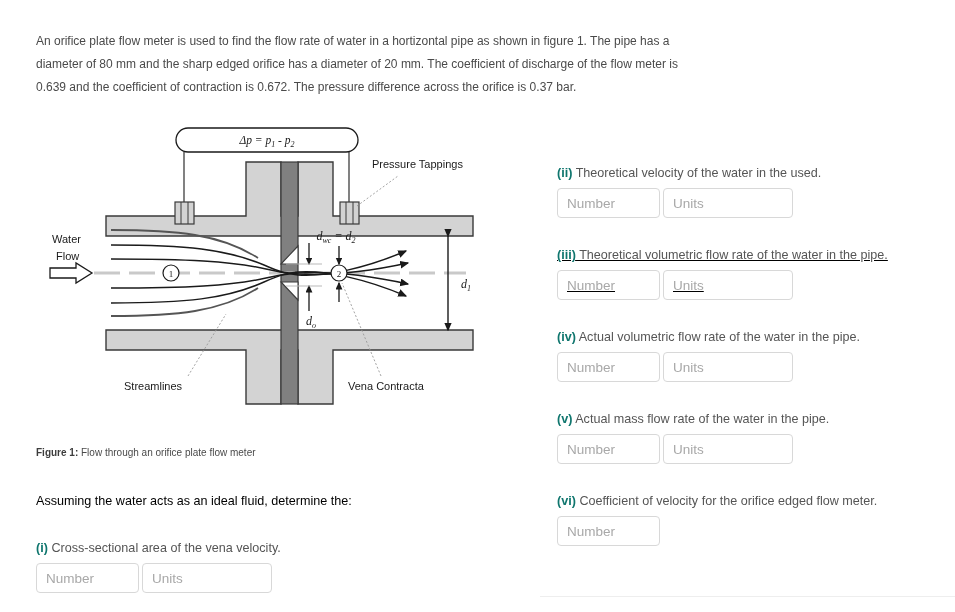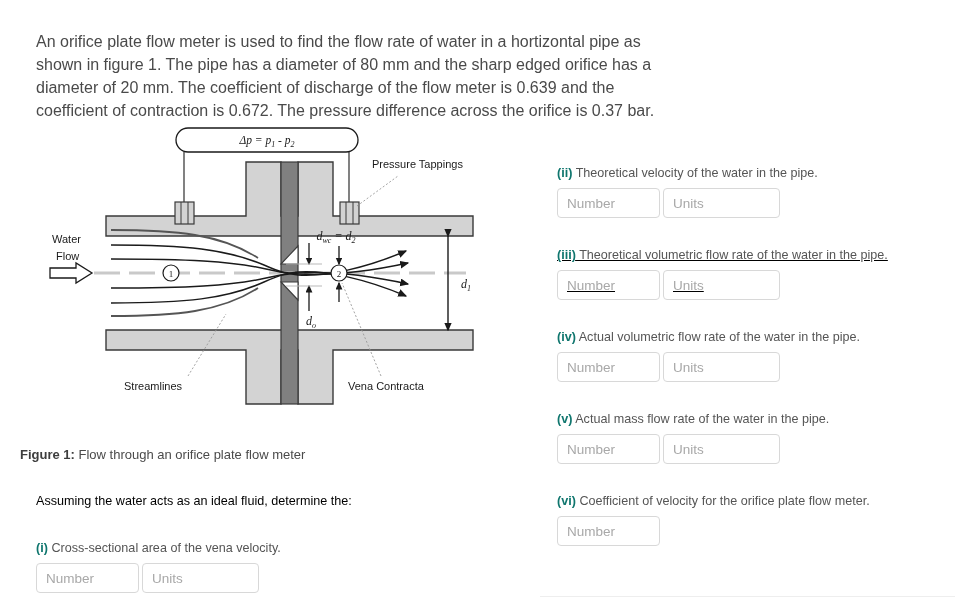--- a/index.html
+++ b/index.html
@@ -14,43 +14,43 @@
     width: 955px; height: 612px;
     overflow: hidden;
     background: #fff;
   }
 
   
   .statement {
     position: absolute;
     left: 36px; top: 30px;
     width: 648px;
-    font-size: 16px;
+    font-size: 12px;
     line-height: 23px;
     color: #4a4a4a;
   }
 
   
   .left-col {
     position: absolute;
     left: 36px; top: 118px;
     width: 500px;
   }
 
   .figure-wrap {
     position: relative;
     width: 500px;
     height: 295px;
   }
   .figure-wrap svg { display: block; }
 
   .fig-caption {
     position: absolute;
-    left: 20px; top: 447px;
-    font-size: 13px;
+    left: 36px; top: 447px;
+    font-size: 10px;
     color: #4a4a4a;
   }
   .fig-caption b { color: #3d3d3d; }
 
   .assume-line {
     position: absolute;
     left: 36px; top: 494px;
     font-size: 12.6px;
     color: #000000;
   }
@@ -72,21 +72,21 @@
     border-radius: 4px;
     background: #fff;
     font-family: "Liberation Sans", sans-serif;
     font-size: 13.5px;
     color: #a16207;
     padding: 0 9px;
     outline: none;
   }
   input.fld::placeholder { color: #a8a8a8; opacity: 1; }
   input.num { width: 103px; }
-  input.unit { width: 117px; }
+  input.unit { width: 130px; }
 
   
   #q-i   { left: 36px;  top: 541px; }
   #q-ii  { left: 557px; top: 166px; }
   #q-iii { left: 557px; top: 248px; text-decoration: underline; }
   #q-iv  { left: 557px; top: 330px; }
   #q-v   { left: 557px; top: 412px; }
   #q-vi  { left: 557px; top: 494px; }
 
   .footer-rule {
@@ -210,21 +210,21 @@
       <b>(i)</b><span> Cross-sectional area of the vena velocity.</span>
     </div>
     <div class="fields">
       <input class="fld num" type="text" placeholder="Number" style="">
       <input class="fld unit" type="text" placeholder="Units" style="">
     </div>
   </div>
 
   <div class="qblock" id="q-ii">
     <div class="qlabel">
-      <b>(ii)</b><span> Theoretical velocity of the water in the pipe.</span>
+      <b>(ii)</b><span> Theoretical velocity of the water in the used.</span>
     </div>
     <div class="fields">
       <input class="fld num" type="text" placeholder="Number" style="">
       <input class="fld unit" type="text" placeholder="Units" style="">
     </div>
   </div>
 
   <div class="qblock" id="q-iii">
     <div class="qlabel">
       <b>(iii)</b><span> Theoretical volumetric flow rate of the water in the pipe.</span>
@@ -250,21 +250,21 @@
       <b>(v)</b><span> Actual mass flow rate of the water in the pipe.</span>
     </div>
     <div class="fields">
       <input class="fld num" type="text" placeholder="Number" style="">
       <input class="fld unit" type="text" placeholder="Units" style="">
     </div>
   </div>
 
   <div class="qblock" id="q-vi">
     <div class="qlabel">
-      <b>(vi)</b><span> Coefficient of velocity for the orifice plate flow meter.</span>
+      <b>(vi)</b><span> Coefficient of velocity for the orifice edged flow meter.</span>
     </div>
     <div class="fields">
       <input class="fld num" type="text" placeholder="Number" style="">
     </div>
   </div>
 
   <div class="footer-rule"></div>
 </div>
 
 </body></html>

